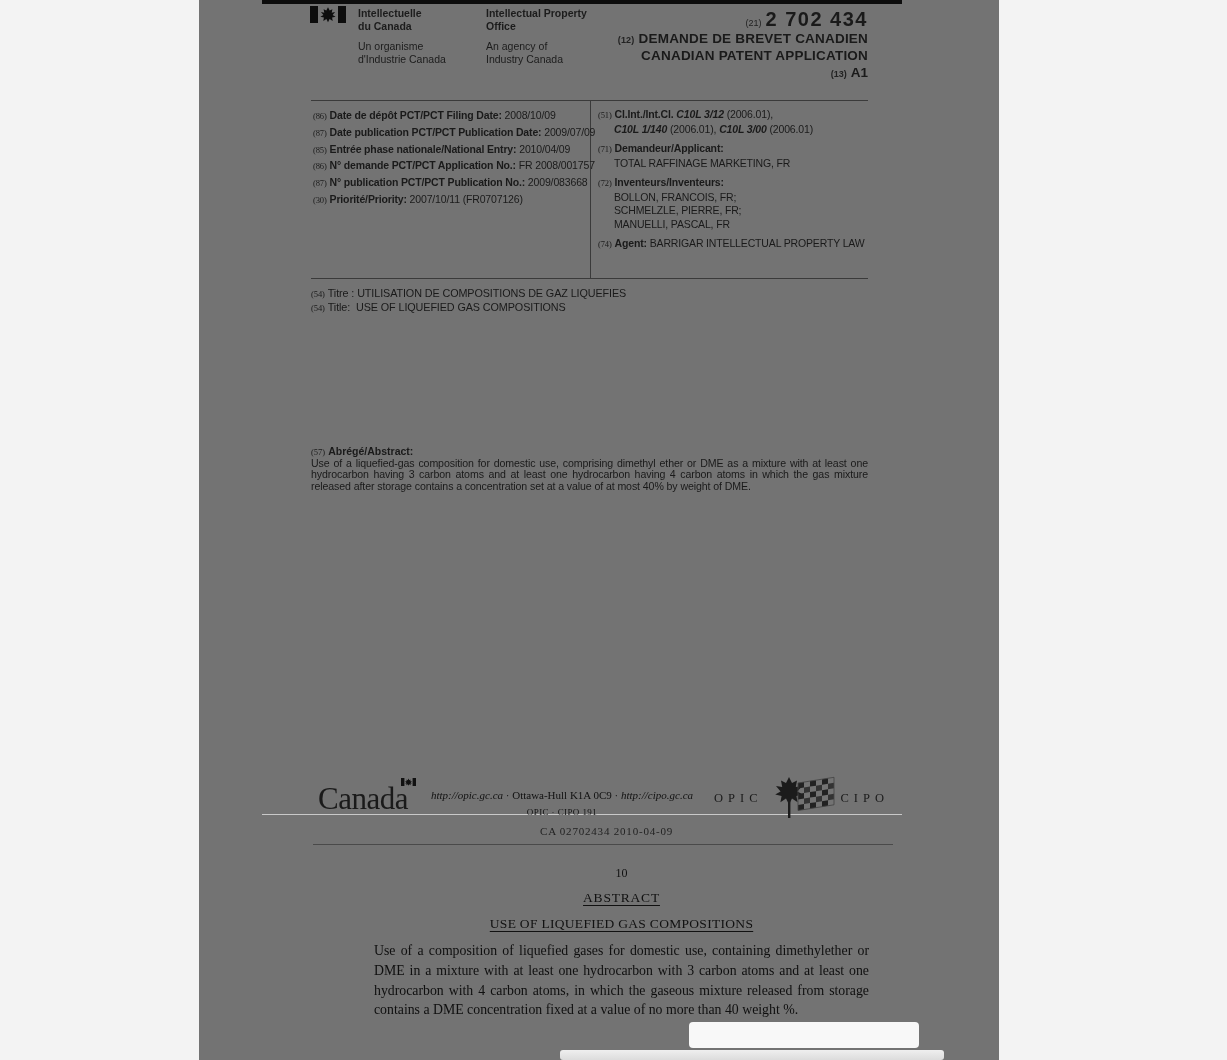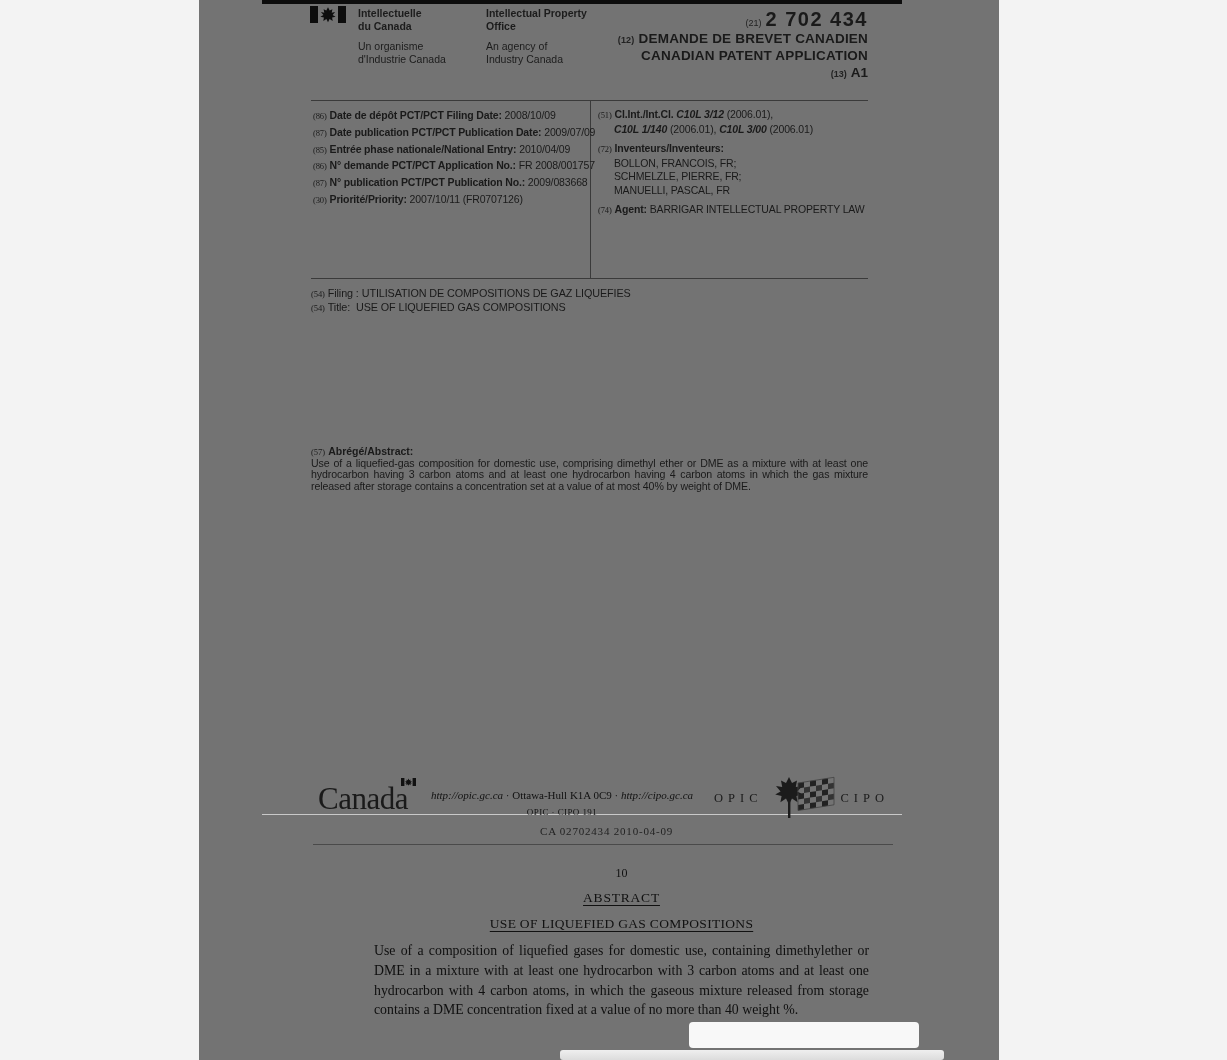--- a/index.html
+++ b/index.html
@@ -143,34 +143,38 @@
           <div class="nowrap">
             <span class="fcode">(51)</span><span class="flabel">Cl.Int./Int.Cl.</span>
             <span class="ipc-cls">C10L 3/12</span> <span>(2006.01),</span>
           </div>
           <div class="rindent nowrap">
             <span class="ipc-cls">C10L 1/140</span> <span>(2006.01),</span>
             <span class="ipc-cls">C10L 3/00</span> <span>(2006.01)</span>
           </div>
         </div>
         <div class="rgroup">
+          <div class="nowrap"><span class="fcode">(71)</span><span class="flabel">Demandeur/Applicant:</span></div>
+          <div class="rindent nowrap">TOTAL RAFFINAGE MARKETING, FR</div>
+        </div>
+        <div class="rgroup">
           <div class="nowrap"><span class="fcode">(72)</span><span class="flabel">Inventeurs/Inventeurs:</span></div>
           <div class="rindent nowrap">BOLLON, FRANCOIS, FR;</div>
           <div class="rindent nowrap">SCHMELZLE, PIERRE, FR;</div>
           <div class="rindent nowrap">MANUELLI, PASCAL, FR</div>
         </div>
         <div class="rgroup">
           <div class="nowrap"><span class="fcode">(74)</span><span class="flabel">Agent:</span> <span>BARRIGAR INTELLECTUAL PROPERTY LAW</span></div>
         </div>
       </div>
     </div>
 
     <div class="title-block">
       <div>
-        <span class="fcode">(54)</span><span>Filing :</span> <span>UTILISATION DE COMPOSITIONS DE GAZ LIQUEFIES</span>
+        <span class="fcode">(54)</span><span>Titre :</span> <span>UTILISATION DE COMPOSITIONS DE GAZ LIQUEFIES</span>
       </div>
       <div>
         <span class="fcode">(54)</span><span>Title:</span>&nbsp; <span>USE OF LIQUEFIED GAS COMPOSITIONS</span>
       </div>
     </div>
 
     <div class="abstract-block">
       <div class="abstract-label">
         <span class="fcode">(57)</span><span class="flabel">Abrégé/Abstract:</span>
       </div>

